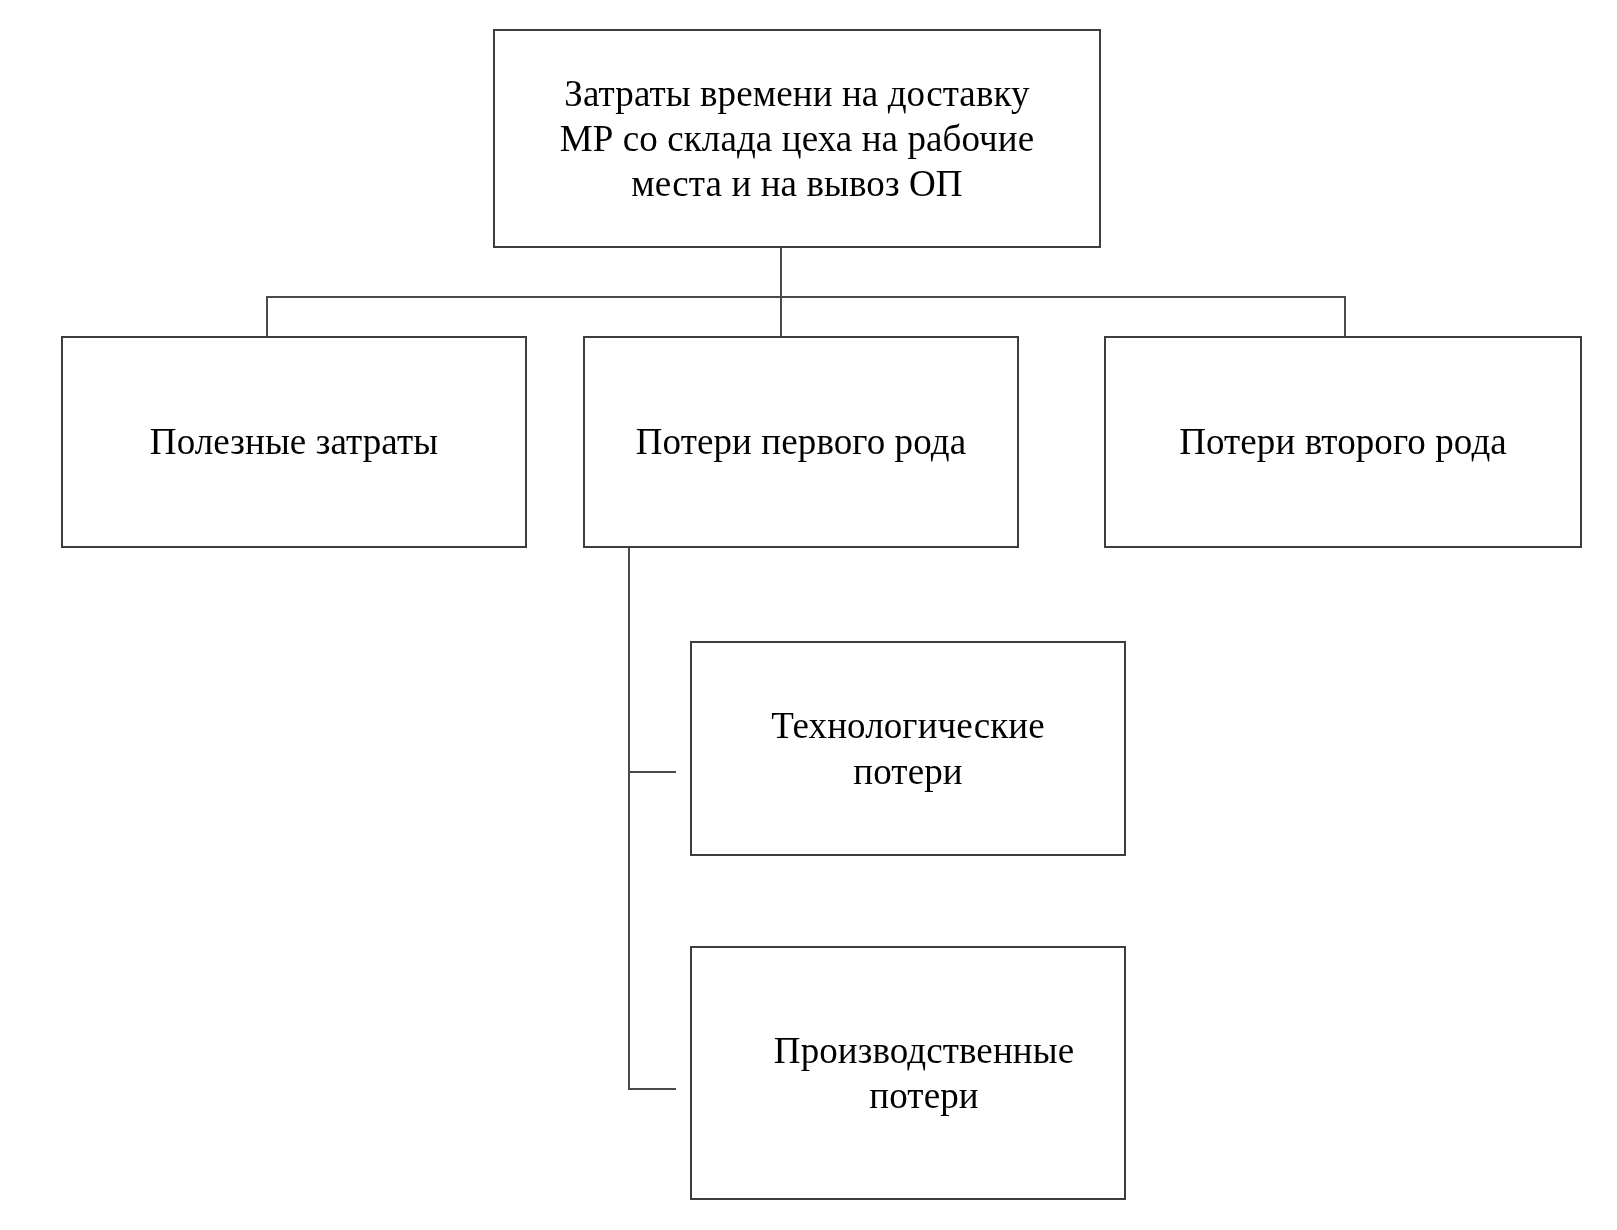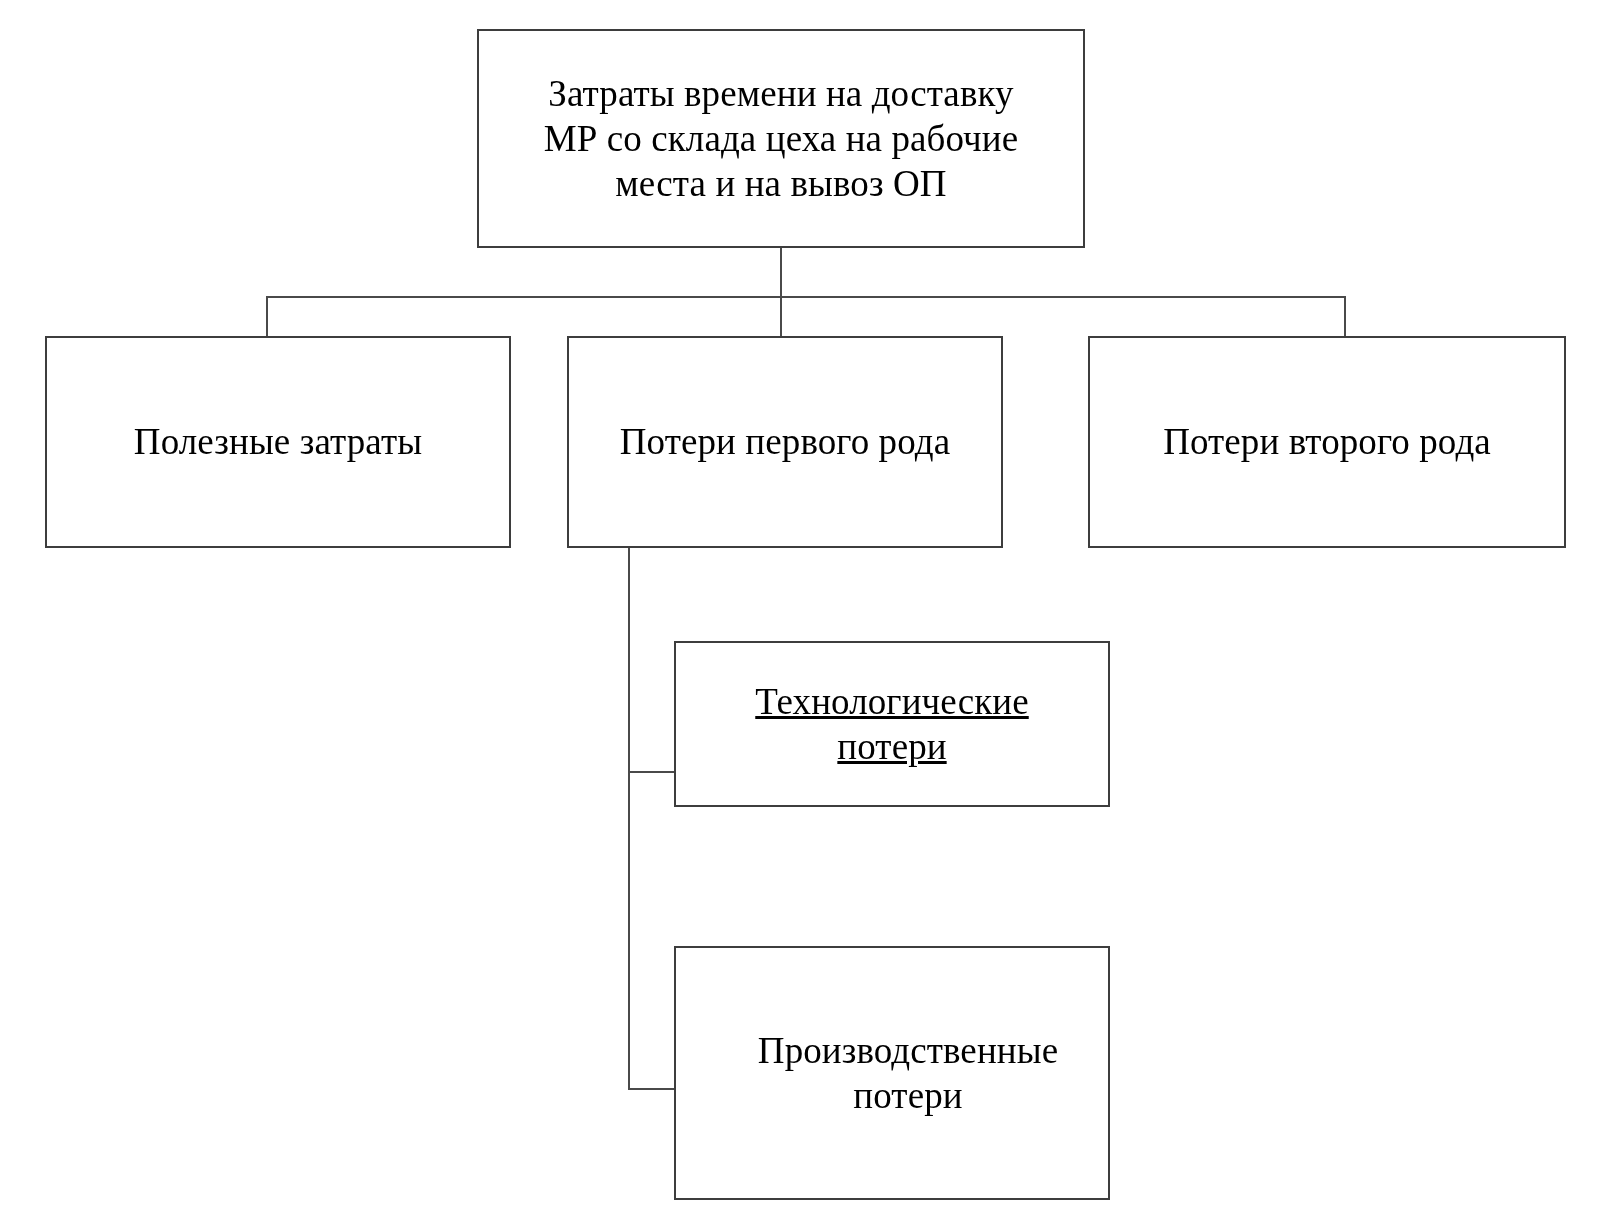--- a/index.html
+++ b/index.html
@@ -22,20 +22,21 @@
   .node {
     position: absolute;
     box-sizing: border-box;
     background: #ffffff;
     border: 2px solid #3d3d3d;
     display: flex;
     align-items: center;
     justify-content: center;
     text-align: center;
     z-index: 3;
+    margin-left: 16px;
   }
   .node .node-label {
     display: block;
     width: 100%;
     padding: 0 10px;
     white-space: pre-line;
     line-height: 1.22;
     letter-spacing: 0.1px;
   }
 
@@ -66,23 +67,22 @@
     left: 1088px;
     top: 336px;
     width: 478px;
     height: 212px;
     font-size: 37px;
   }
   #node-tech-loss {
     left: 674px;
     top: 641px;
     width: 436px;
-    height: 166px;
+    height: 215px;
     font-size: 37px;
-    text-decoration: underline;
   }
   #node-prod-loss {
     left: 674px;
     top: 946px;
     width: 436px;
     height: 254px;
     font-size: 37px;
     padding-left: 32px;
   }
 

